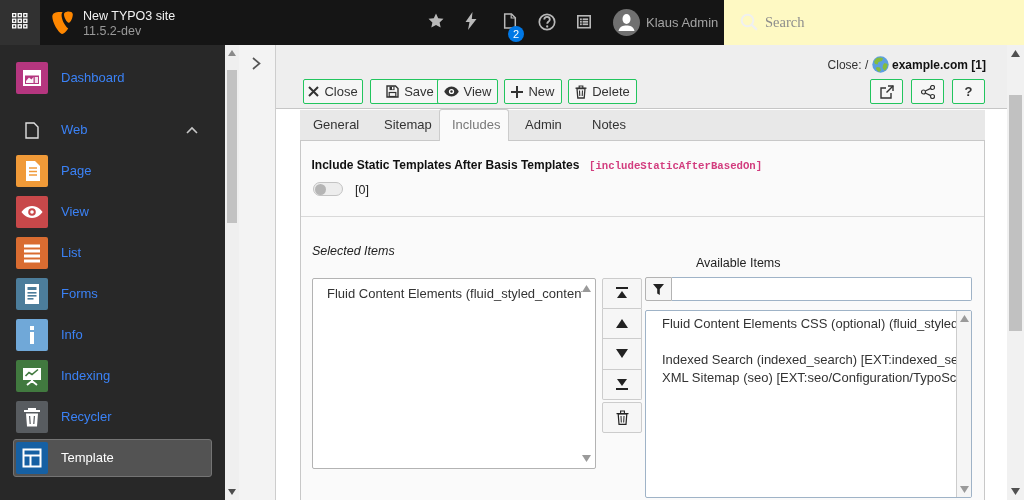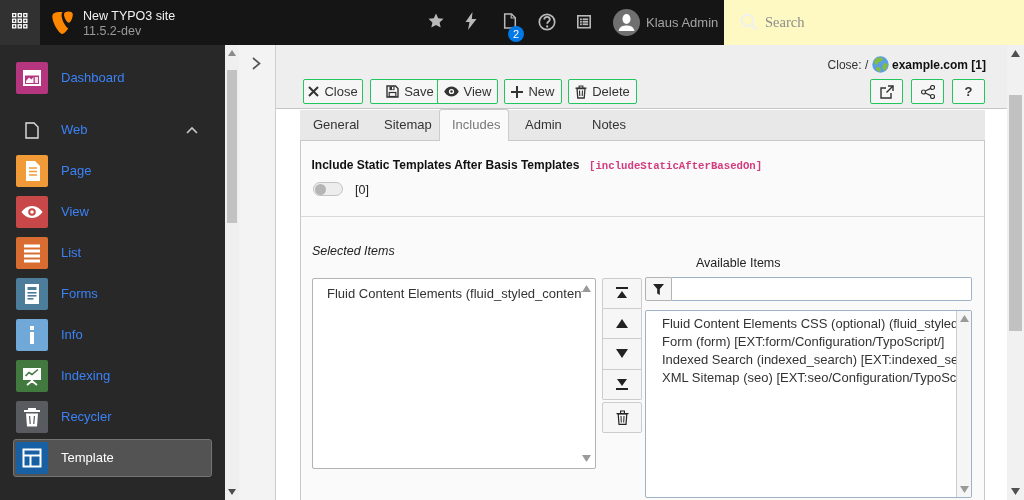--- a/index.html
+++ b/index.html
@@ -389,21 +389,20 @@
 
     <div id="filterbtn">
       <svg width="11" height="11" viewBox="0 0 11 11">
           <path fill="#222" d="M0 0 L11 0 L6.8 5 L6.8 11 L4.2 9.5 L4.2 5 Z"></path>
         </svg>
     </div>
     <div id="filterinput"></div>
 
     <div id="avail">
       <div class="aitem" style="top:4px;">Fluid Content Elements CSS (optional) (fluid_styled_co</div>
-      <div class="aitem" style="top:22px;">Form (form) [EXT:form/Configuration/TypoScript/]</div>
       <div class="aitem" style="top:40px;">Indexed Search (indexed_search) [EXT:indexed_search</div>
       <div class="aitem" style="top:58px;">XML Sitemap (seo) [EXT:seo/Configuration/TypoScript/</div>
       <div id="availsb">
         <svg class="abs" style="left:3px;top:4px" width="9" height="7" viewBox="0 0 9 7">
             <path fill="#9a9a9a" d="M4.5 0 L9 7 L0 7 Z"></path>
           </svg>
         <svg class="abs" style="left:3px;top:175px" width="9" height="7" viewBox="0 0 9 7">
             <path fill="#9a9a9a" d="M0 0 L9 0 L4.5 7 Z"></path>
           </svg>
       </div>

